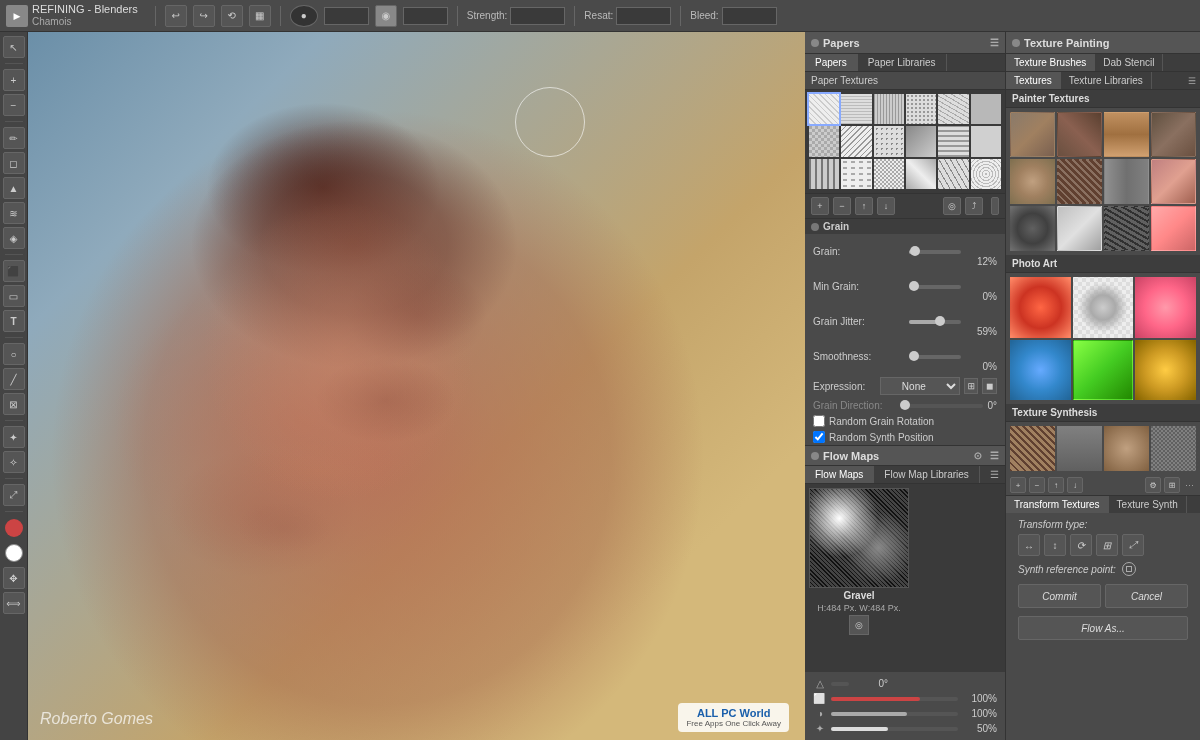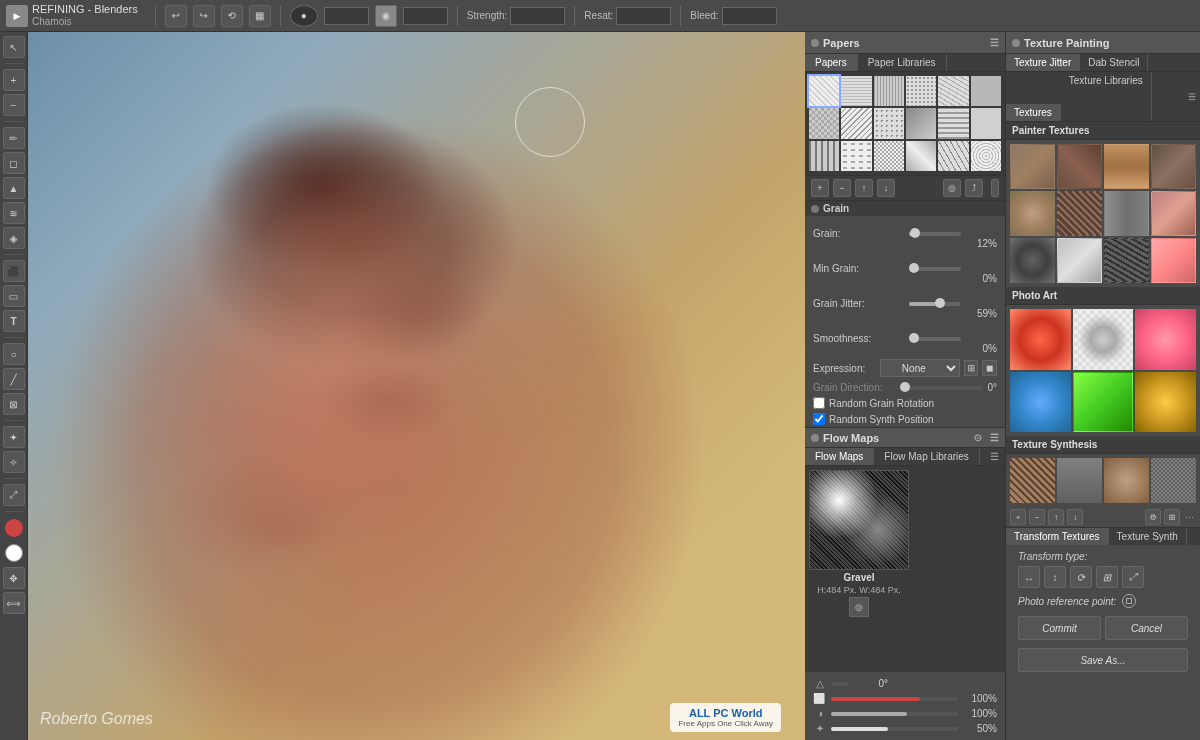--- a/index.html
+++ b/index.html
@@ -87,21 +87,21 @@
         radial-gradient(ellipse 40% 35% at 35% 55%, rgba(200,120,90,0.5) 0%, transparent 60%),
         radial-gradient(ellipse 20% 15% at 30% 68%, rgba(150,100,80,0.4) 0%, transparent 60%);
     }
     #watermark {
       position: absolute;
       bottom: 12px; left: 12px;
       font-size: 16px; color: rgba(255,255,255,0.7); font-style: italic;
     }
     #watermark-logo {
       position: absolute;
-      bottom: 8px; right: 24px;
+      bottom: 8px; right: 16px;
       background: rgba(255,255,255,0.85);
       border-radius: 4px;
       padding: 4px 8px;
       font-size: 9px;
       color: #333;
       text-align: center;
     }
     
     #brush-circle {
       position: absolute;
@@ -298,21 +298,21 @@
     .tex-panel-tab {
       padding: 3px 8px; font-size: 10px; cursor: pointer; color: #ccc; border-right: 1px solid #555;
     }
     .tex-panel-tab.active { background: #555; color: #fff; }
     .tex-lib-tabs {
       display: flex; background: #3d3d3d; border-bottom: 1px solid #333;
     }
     .tex-lib-tab {
       padding: 3px 8px; font-size: 10px; cursor: pointer; color: #ccc; border-right: 1px solid #555;
     }
-    .tex-lib-tab.active { background: #555; color: #fff; margin-top: 32px; }
+    .tex-lib-tab.active { background: #555; color: #fff; }
     .tex-lib-menu-btn {
       margin-left: auto; width: 16px; display: flex; align-items: center; justify-content: center;
       font-size: 9px; color: #aaa; cursor: pointer;
     }
     .tex-section-header {
       padding: 3px 6px; background: #3d3d3d; font-size: 10px; font-weight: bold; color: #ddd;
       border-bottom: 1px solid #333;
     }
     .tex-thumbnails-grid {
       display: grid; grid-template-columns: repeat(4, 1fr); gap: 2px; padding: 4px;
@@ -499,20 +499,23 @@
       <div class="panel" id="papers-panel">
         <div class="panel-header">
           <div class="panel-header-dot"></div>
           <span>Papers</span>
           <span style="margin-left:auto;font-size:10px;color:#aaa;">☰</span>
         </div>
         <div class="panel-tabs">
           <div class="panel-tab active">Papers</div>
           <div class="panel-tab">Paper Libraries</div>
         </div>
+        <div class="panel-options-row">
+          <span style="font-size:10px;color:#ccc;">Paper Textures</span>
+        </div>
         <div id="paper-textures-grid">
           <div class="texture-cell tex-1 selected"></div>
           <div class="texture-cell tex-2"></div>
           <div class="texture-cell tex-3"></div>
           <div class="texture-cell tex-4"></div>
           <div class="texture-cell tex-5"></div>
           <div class="texture-cell tex-6"></div>
           <div class="texture-cell tex-7"></div>
           <div class="texture-cell tex-8"></div>
           <div class="texture-cell tex-9"></div>
@@ -665,21 +668,21 @@
         </div>
       </div>
     </div>
 
     <div id="texture-panel">
       <div class="panel-header">
         <div class="panel-header-dot"></div>
         <span>Texture Painting</span>
       </div>
       <div class="tex-panel-tabs">
-        <div class="tex-panel-tab active">Texture Jitter</div>
+        <div class="tex-panel-tab active">Texture Brushes</div>
         <div class="tex-panel-tab">Dab Stencil</div>
       </div>
       <div class="tex-lib-tabs">
         <div class="tex-lib-tab active">Textures</div>
         <div class="tex-lib-tab">Texture Libraries</div>
         <div class="tex-lib-menu-btn">☰</div>
       </div>
 
       <div class="tex-section-header">Painter Textures</div>
       <div class="tex-thumbnails-grid">
@@ -733,28 +736,28 @@
         <div class="transform-content">
           <div class="transform-type-label">Transform type:</div>
           <div class="transform-icons-row">
             <div class="transform-icon-btn">↔</div>
             <div class="transform-icon-btn">↕</div>
             <div class="transform-icon-btn">⟳</div>
             <div class="transform-icon-btn">⊞</div>
             <div class="transform-icon-btn">⤢</div>
           </div>
           <div class="reset-ref-row">
-            <span>Photo reference point:</span>
+            <span>Synth reference point:</span>
             <div style="width:14px;height:14px;border:1px solid #aaa;border-radius:50%;position:relative;display:flex;align-items:center;justify-content:center;">
               <div style="width:6px;height:6px;border:1px solid #aaa;background:transparent;"></div>
             </div>
           </div>
           <div class="transform-btn-row">
             <div class="transform-btn transform-btn-half">Commit</div>
             <div class="transform-btn transform-btn-half">Cancel</div>
           </div>
-          <div class="save-as-btn">Save As...</div>
+          <div class="save-as-btn">Flow As...</div>
         </div>
       </div>
     </div>
 
   </div>
 </div>
 
 </body></html>

